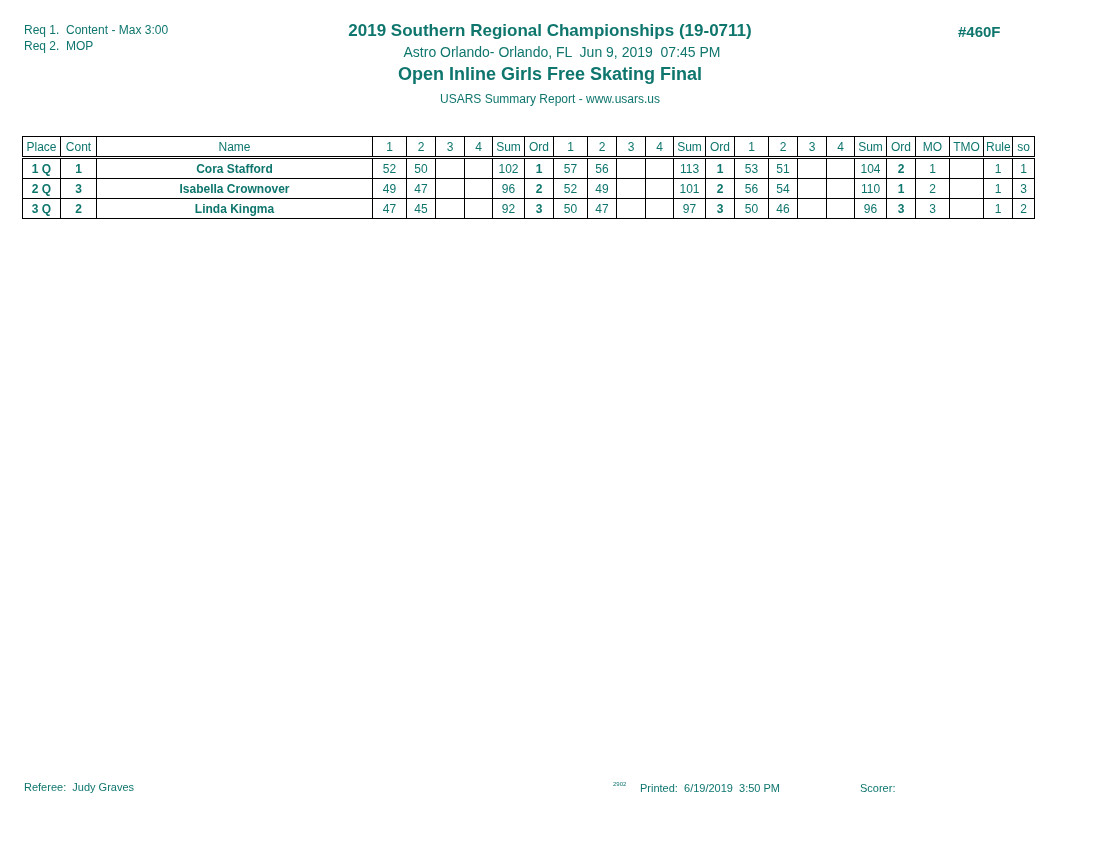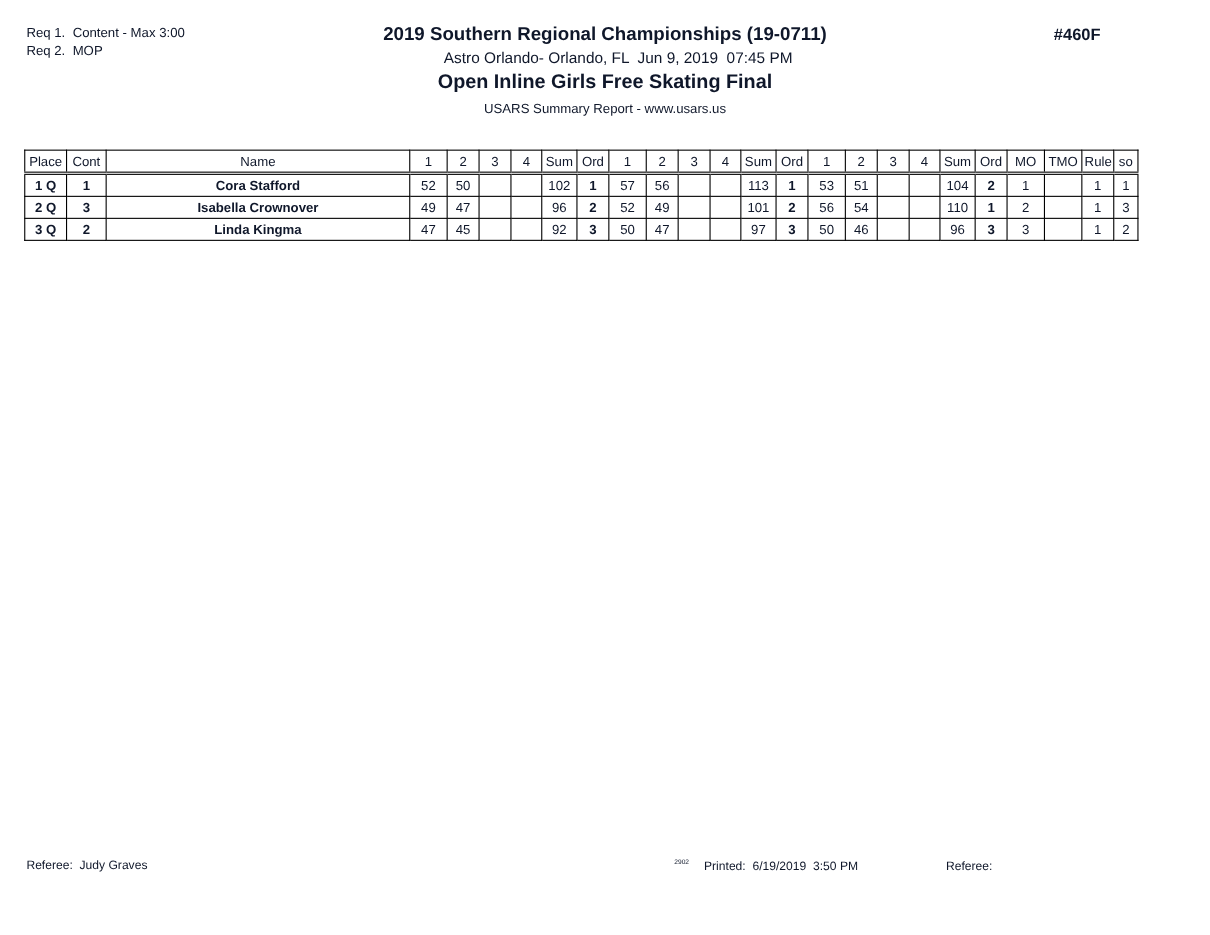--- a/index.html
+++ b/index.html
@@ -1,21 +1,21 @@
 <!DOCTYPE html>
 <html><head>
 <meta charset="utf-8">
 <style>
   html,body{margin:0;padding:0;background:#ffffff;}
   .page{
     position:relative;
     width:1100px;height:850px;
     background:#ffffff;
     font-family:"Liberation Sans", sans-serif;
-    color:#0f172a;
+    color:#0f766e;
     overflow:hidden;
   }
   .pre{white-space:pre;}
 
   
   .reqs{position:absolute;left:24px;top:22px;font-size:12px;line-height:16px;}
 
   
   .hdrblock{position:absolute;left:0;top:20px;width:1100px;text-align:center;}
   .title{font-size:17px;font-weight:bold;line-height:22px;}
@@ -225,15 +225,15 @@
         <td>1</td>
         <td>2</td>
       </tr>
     </tbody>
       </table>
   </div>
 
   <div class="foot-referee pre">Referee:  Judy Graves</div>
   <div class="foot-ver">2902</div>
   <div class="foot-printed pre">Printed:  6/19/2019  3:50 PM</div>
-  <div class="foot-scorer pre">Referee:</div>
+  <div class="foot-scorer pre">Scorer:</div>
 
 </div>
 
 </body></html>

